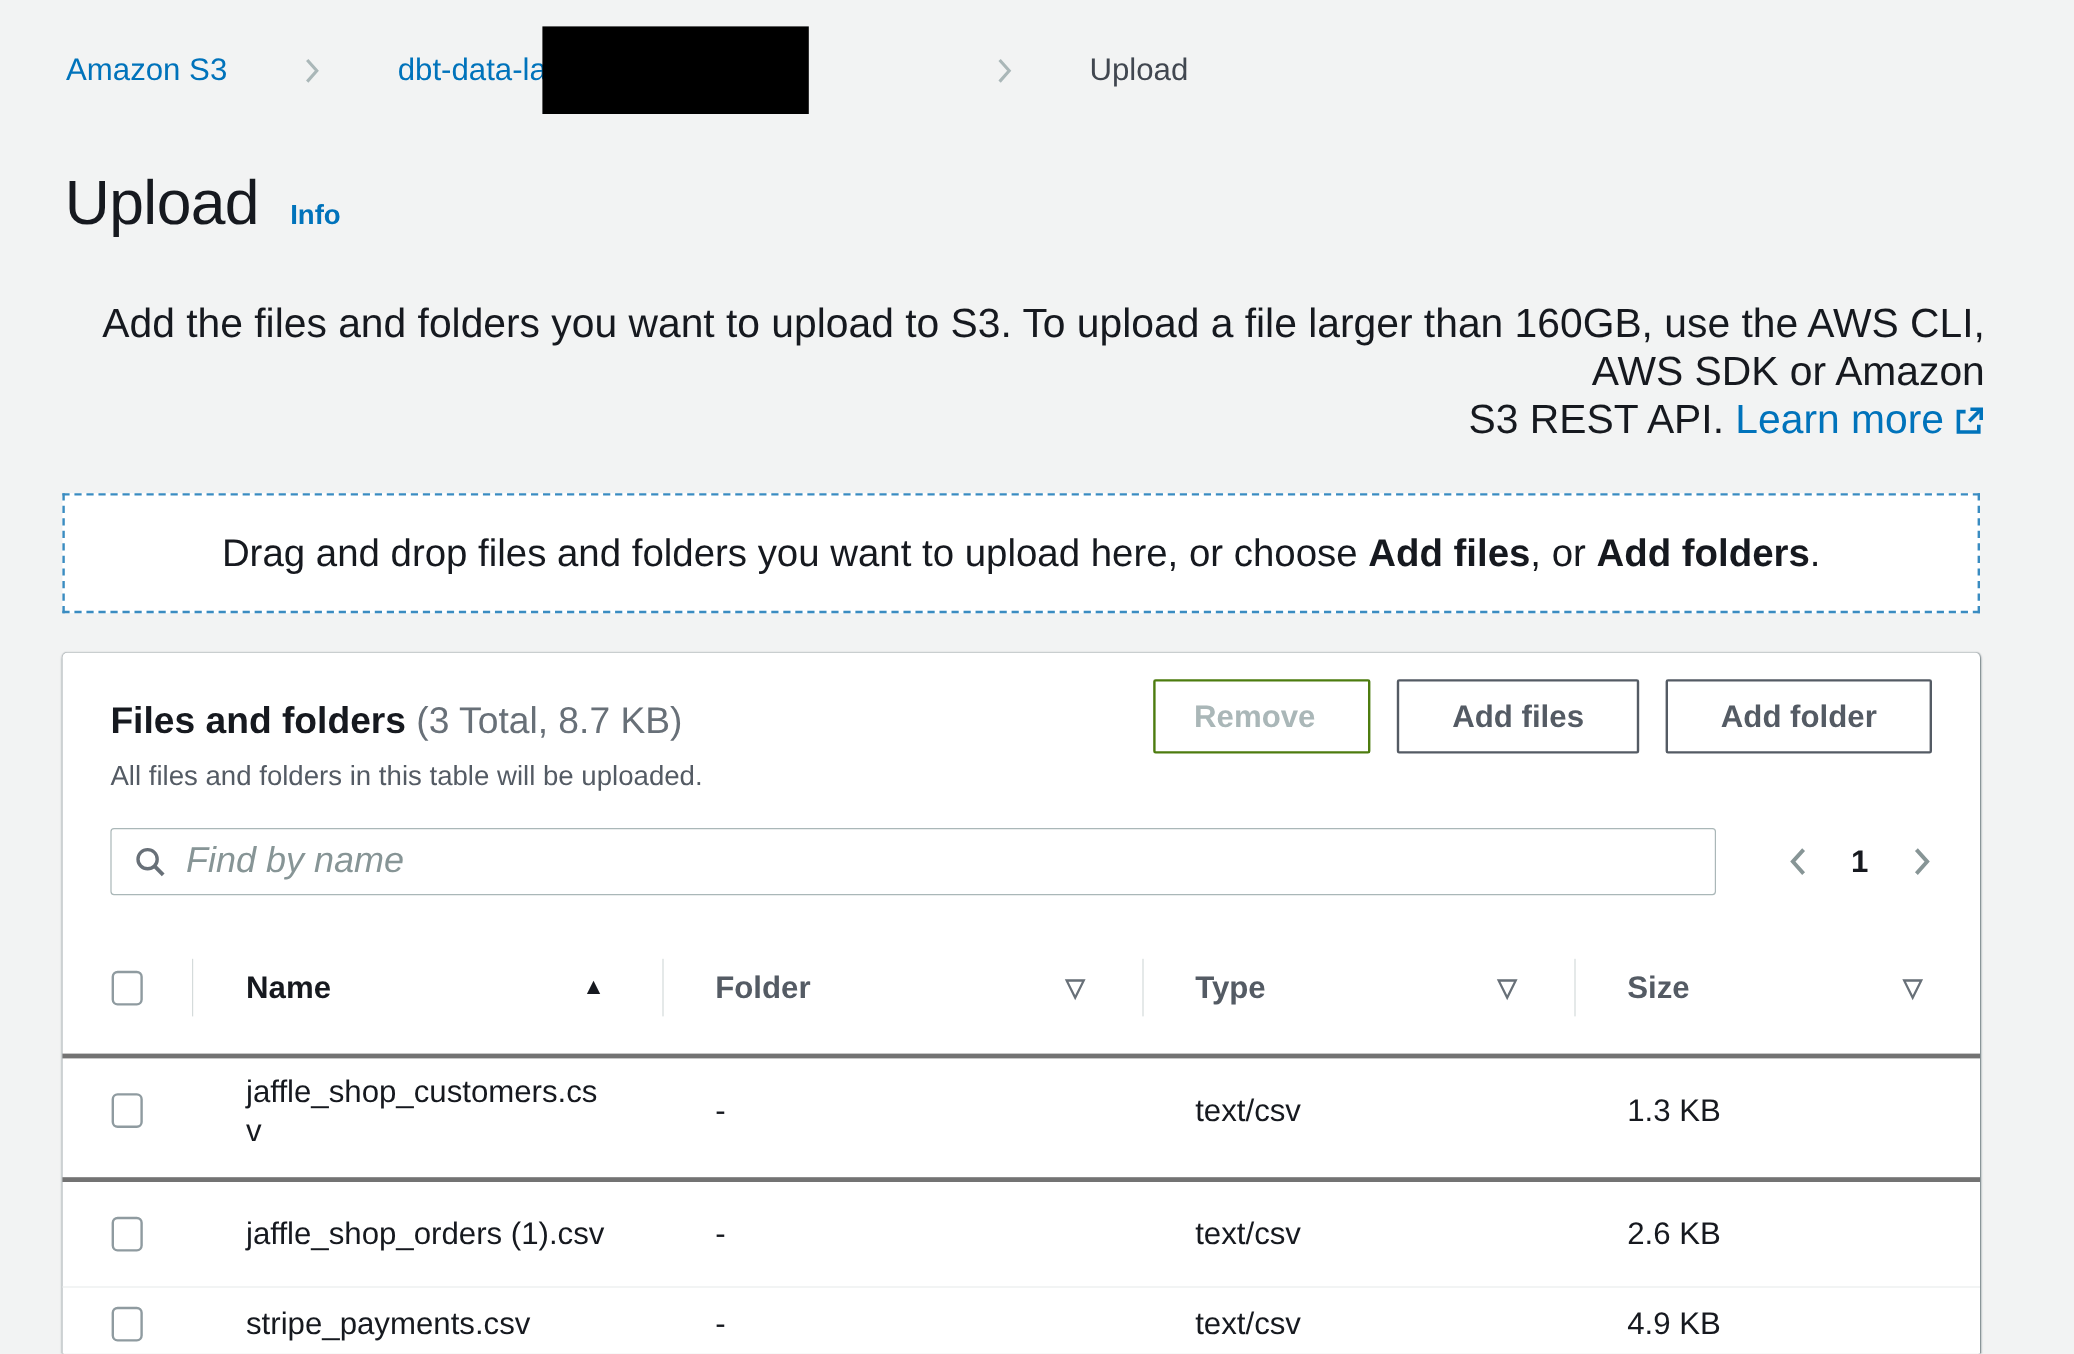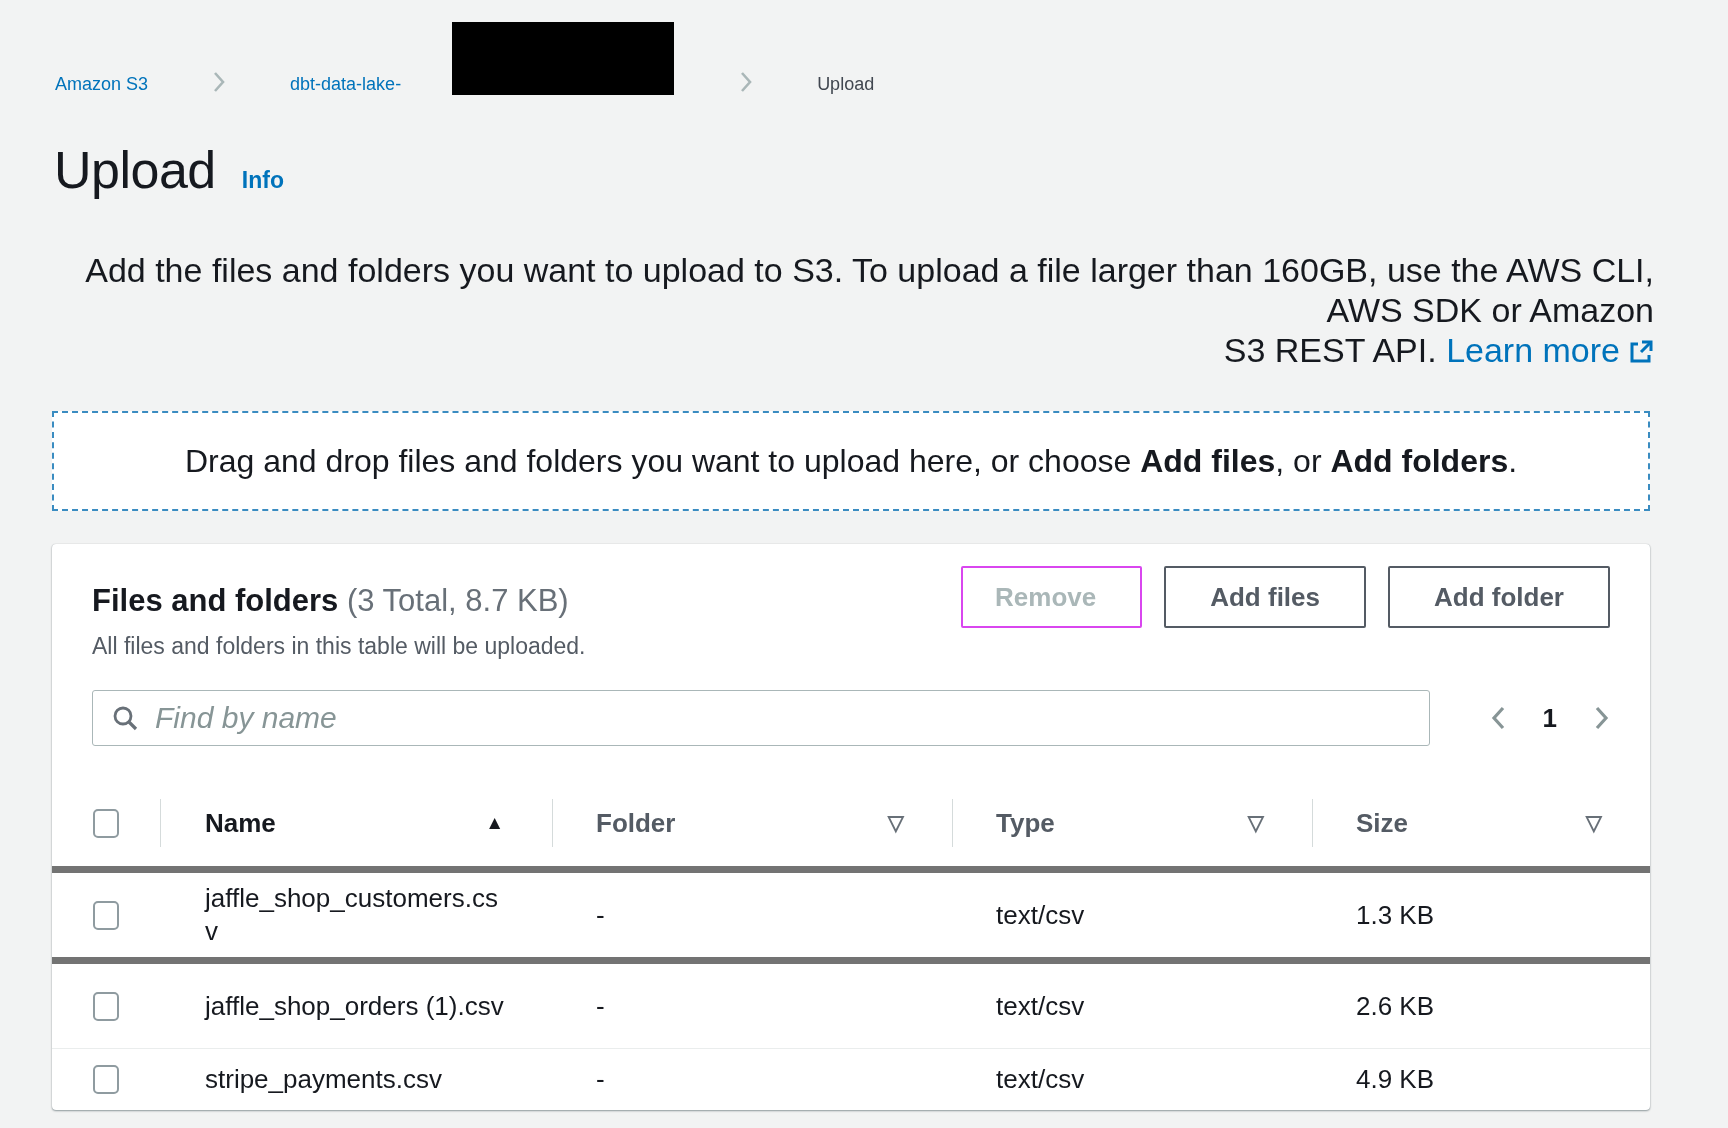--- a/index.html
+++ b/index.html
@@ -11,22 +11,22 @@
     color: #16191f;
     overflow: hidden;
   }
   a { text-decoration: none; cursor: pointer; }
 
   
   .breadcrumb {
     margin: 22px 0 0 55px;
     height: 73px;
     display: flex;
-    align-items: flex-end;
-    font-size: 18px;
+    align-items: center;
+    font-size: 26px;
     gap: 48px;
   }
   .crumb-link { color: #0073bb; }
   .crumb-current { color: #414750; }
   .crumb-chevron { margin: 0 16px; display: flex; align-items: center; }
   .crumb-spacer { width: 226px; height: 1px; }
   .redaction {
     position: absolute;
     left: 452px; top: 22px;
     width: 222px; height: 73px;
@@ -96,21 +96,21 @@
     padding: 0 44px;
     background: #fff;
     border-radius: 2px;
     font-family: "Liberation Sans", sans-serif;
     font-size: 26px;
     font-weight: bold;
     white-space: nowrap;
     cursor: pointer;
   }
   .btn-secondary { border: 2px solid #545b64; color: #545b64; }
-  .btn-disabled { border: 2px solid #d946ef; color: #aab7b8; cursor: default; padding-left: 32px; }
+  .btn-disabled { border: 2px solid #4d7c0f; color: #aab7b8; cursor: default; padding-left: 32px; }
 
   
   .toolbar {
     margin-top: 30px;
     padding: 0 40px;
     display: flex;
     align-items: center;
     justify-content: space-between;
   }
   .search-box {
@@ -134,21 +134,21 @@
   .search-icon { position: absolute; left: 19px; top: 14px; }
 
   .pagination { display: flex; align-items: center; gap: 36px; }
   .page-btn { background: none; border: none; padding: 0; display: flex; align-items: center; cursor: pointer; }
   .page-number { font-size: 26px; font-weight: bold; color: #16191f; }
 
   
   .table { margin-top: 34px; width: 100%; }
   .tr { display: flex; align-items: center; }
   .thead { height: 86px; }
-  .row-2line { height: 91px; border-top: 7px solid #737373; }
+  .row-2line { height: 91px; border-top: 4px solid #737373; margin-top: 12px; }
   .row-1line { height: 62px; border-top: 1px solid #eaeded; }
 
   .col-cb   { width: 108px; display: flex; justify-content: center; align-items: center; }
   .col-name { width: 392px; padding-left: 45px; }
   .col-folder { width: 400px; padding-left: 44px; }
   .col-type { width: 360px; padding-left: 44px; }
   .col-size { flex: 1; padding-left: 44px; }
 
   .th {
     display: flex;

